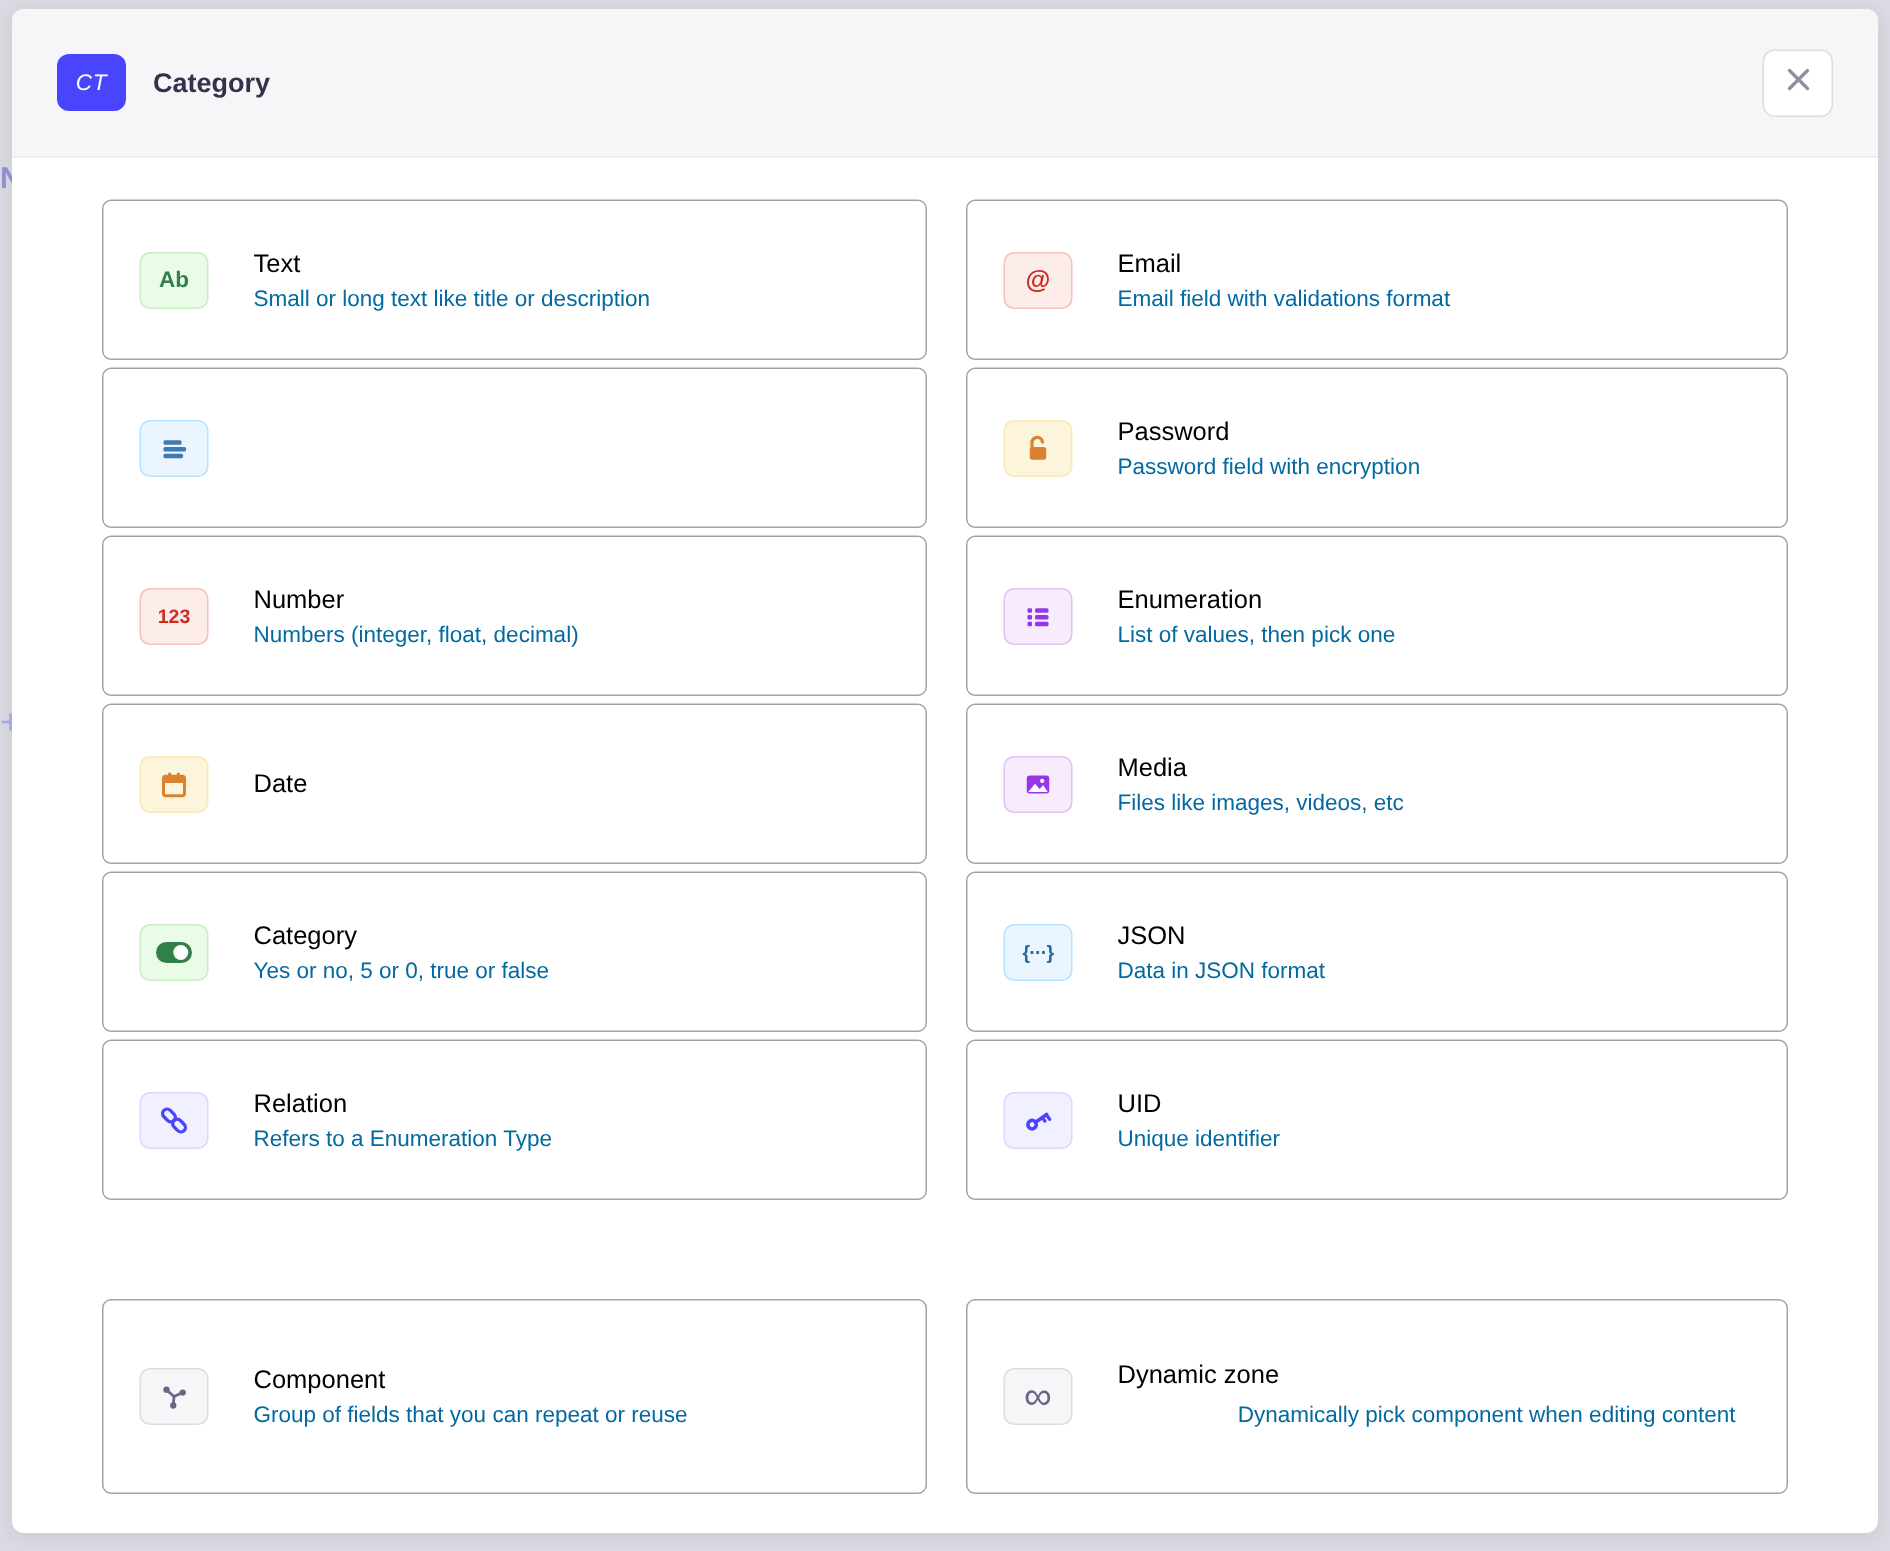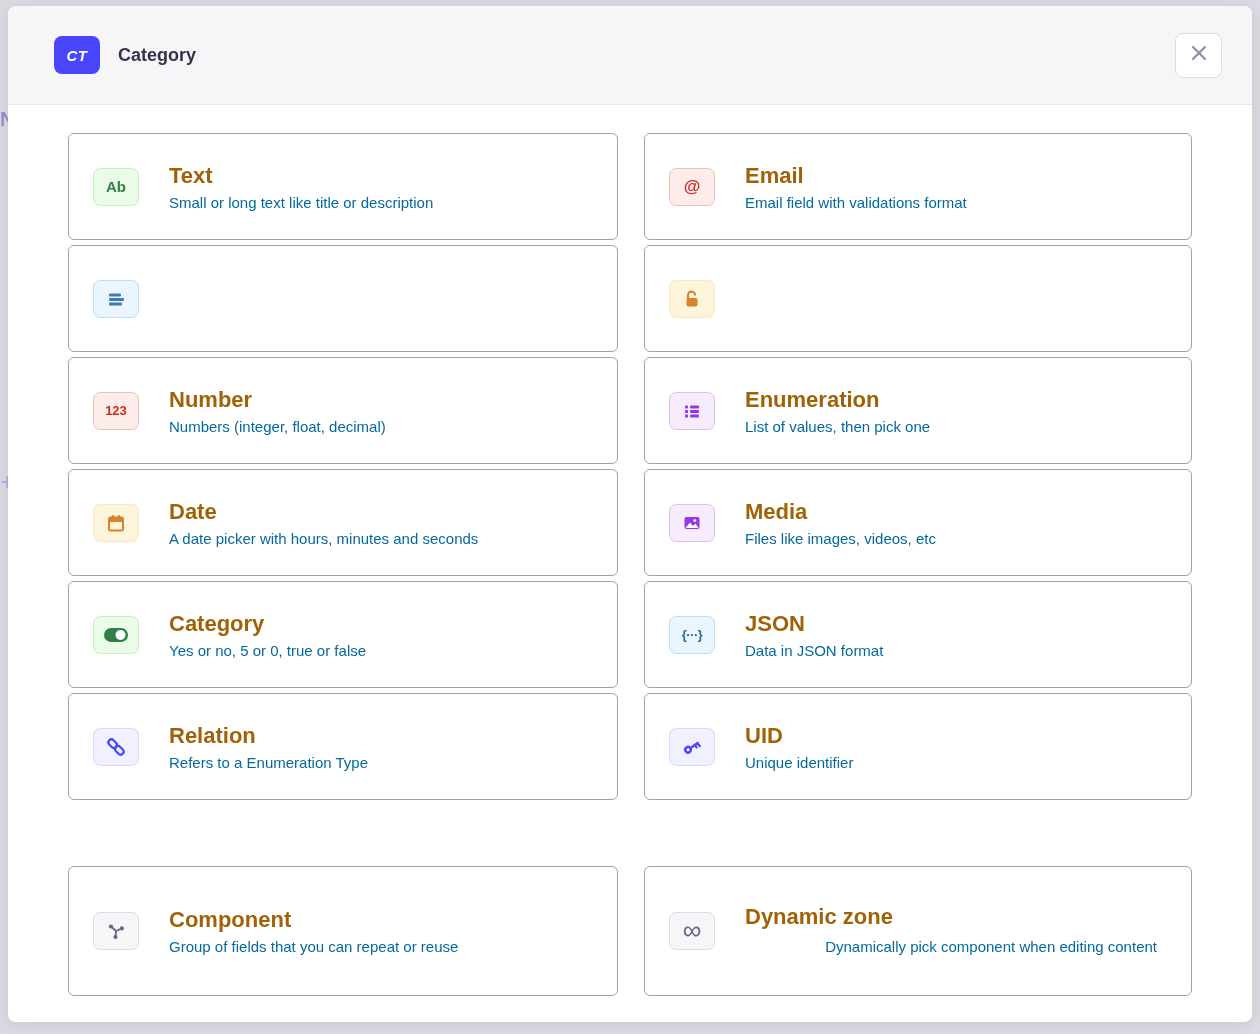--- a/index.html
+++ b/index.html
@@ -19,24 +19,23 @@
     position:absolute; left:8px; top:6px; width:1244px; height:1016px;
     background:#ffffff; border-radius:8px; overflow:hidden;
     box-shadow:0 2px 15px rgba(33,33,52,0.1);
   }
   .modal-header {
     height:99px; background:#f6f6f9; border-bottom:1px solid #eaeaef;
     display:flex; align-items:center; padding:0 30px;
   }
   .ct-badge {
     width:46px; height:38px; border-radius:8px; background:#4945ff;
-    color:#ffffff; font-style:italic; font-weight:700; font-size:15px;
+    color:#ffffff; font-style:italic; font-weight:400; font-size:15px;
     display:flex; align-items:center; justify-content:center; letter-spacing:.5px;
     flex:0 0 auto;
-    margin-left:16px;
   }
   .modal-title { margin-left:18px; font-size:18px; font-weight:700; color:#32324d;text-align:right; }
   .spacer { flex:1; }
   .close-btn {
     width:47px; height:45px; border-radius:8px; background:#ffffff;
     border:1px solid #dcdce4; display:flex; align-items:center; justify-content:center;
     cursor:pointer;
   }
   .modal-body { padding:28px 60px 26px; }
   .cards {
@@ -58,21 +57,21 @@
   .iconbox.yellow { background:#fdf4dc; border-color:#fae7b9; }
   .iconbox.purple { background:#f6ecfc; border-color:#e0c1f4; }
   .iconbox.indigo { background:#f0f0ff; border-color:#d9d8ff; }
   .iconbox.gray   { background:#f6f6f9; border-color:#dcdce4; }
   .glyph-ab   { color:#328048; font-size:15px; font-weight:700; }
   .glyph-at   { color:#d02b20; font-size:17px; font-weight:600; }
   .glyph-123  { color:#d02b20; font-size:13px; font-weight:700; }
   .glyph-json { color:#2a6899; font-size:13px; font-weight:700; letter-spacing:-0.5px; }
   .glyph-inf  { color:#666687; font-size:26px; line-height:1; padding-bottom:3px; }
   .txt { display:flex; flex-direction:column; gap:5px; }
-  .card-title { font-size:22px; font-weight:700; color:#a16207; }
+  .card-title { font-size:17px; font-weight:400; color:#000000; }
   .card-desc  { font-size:15px; color:#0369a1; }
   .card-dz .txt { flex:1; margin-right:10px; }
   .card-dz .card-desc { text-align:right; line-height:1.55; }
 </style>
 </head>
 <body>
 
 <div class="bg-frag bg-frag-n">N</div>
 <div class="bg-frag bg-frag-plus">+</div>
 
@@ -125,20 +124,24 @@
         </span>
       </div>
 
       <div class="card">
         <span class="iconbox yellow">
           <svg width="22" height="22" viewBox="0 0 22 22">
             <path d="M7 10 V7.5 a3.5 3.5 0 0 1 7 -0.8" fill="none" stroke="#d9822f" stroke-width="2.2" stroke-linecap="round"></path>
             <rect x="5.5" y="10" width="11" height="8.5" rx="1.8" fill="#d9822f"></rect>
           </svg>
         </span>
+        <div class="txt">
+          <div class="card-title">Password</div>
+          <div class="card-desc">Password field with encryption</div>
+        </div>
       </div>
 
       <div class="card">
         <span class="iconbox red">
           <span class="glyph-123">123</span>
         </span>
         <div class="txt">
           <div class="card-title">Number</div>
           <div class="card-desc">Numbers (integer, float, decimal)</div>
         </div>
@@ -165,21 +168,20 @@
         <span class="iconbox yellow">
           <svg width="22" height="22" viewBox="0 0 22 22">
             <rect x="4" y="5.5" width="14" height="13" rx="1.5" fill="none" stroke="#d9822f" stroke-width="2"></rect>
             <rect x="4" y="5.5" width="14" height="4.5" rx="1.5" fill="#d9822f"></rect>
             <rect x="7" y="3" width="2.2" height="4" rx="1" fill="#d9822f"></rect>
             <rect x="12.8" y="3" width="2.2" height="4" rx="1" fill="#d9822f"></rect>
           </svg>
         </span>
         <div class="txt">
           <div class="card-title">Date</div>
-          <div class="card-desc">A date picker with hours, minutes and seconds</div>
         </div>
       </div>
 
       <div class="card">
         <span class="iconbox purple">
           <svg width="22" height="22" viewBox="0 0 22 22">
             <rect x="3.5" y="5" width="15" height="12" rx="2" fill="#9736e8"></rect>
             <path d="M4.5 16 L9 10.5 L12 14 L14.5 11.5 L17.5 16 Z" fill="#ffffff"></path>
             <circle cx="13.8" cy="8.6" r="1.4" fill="#ffffff"></circle>
           </svg>

